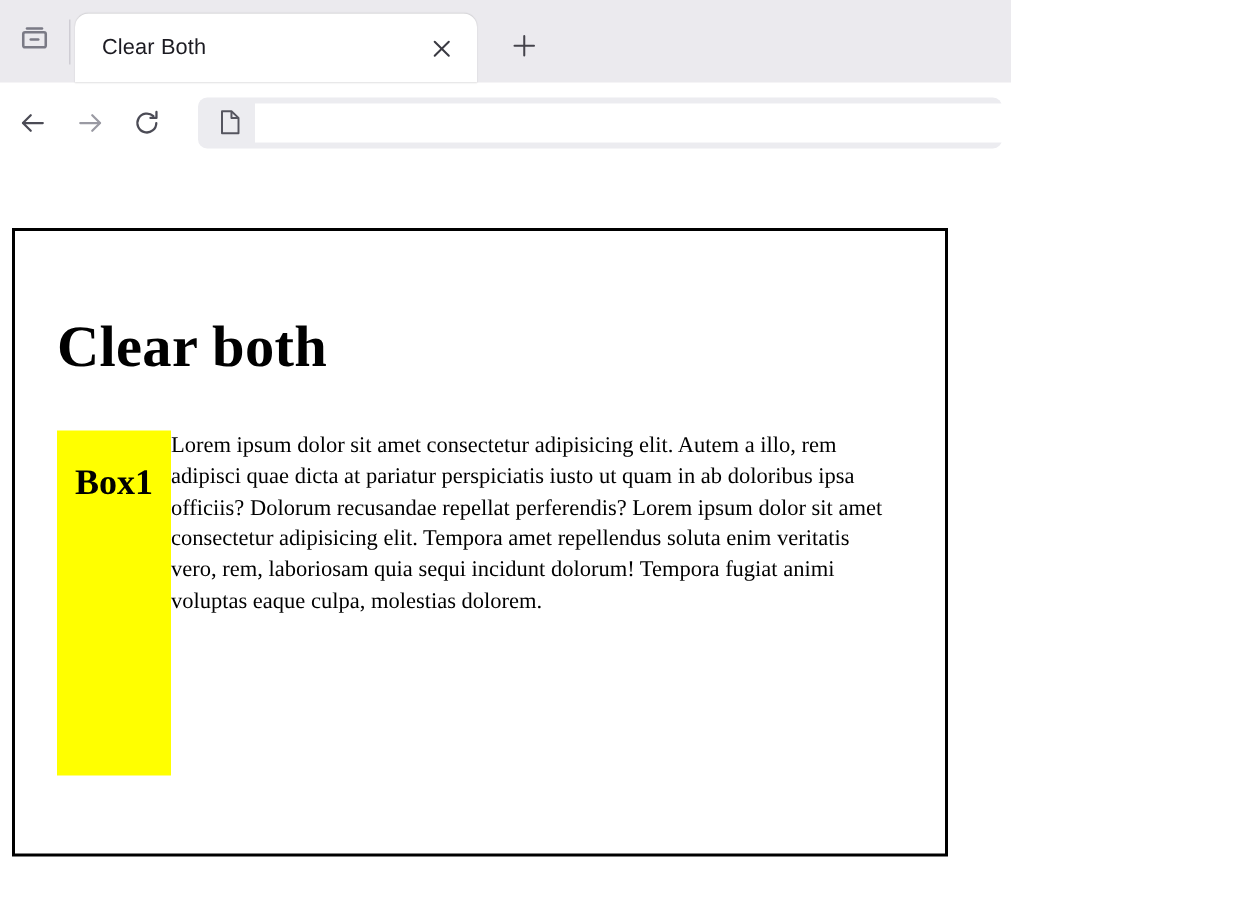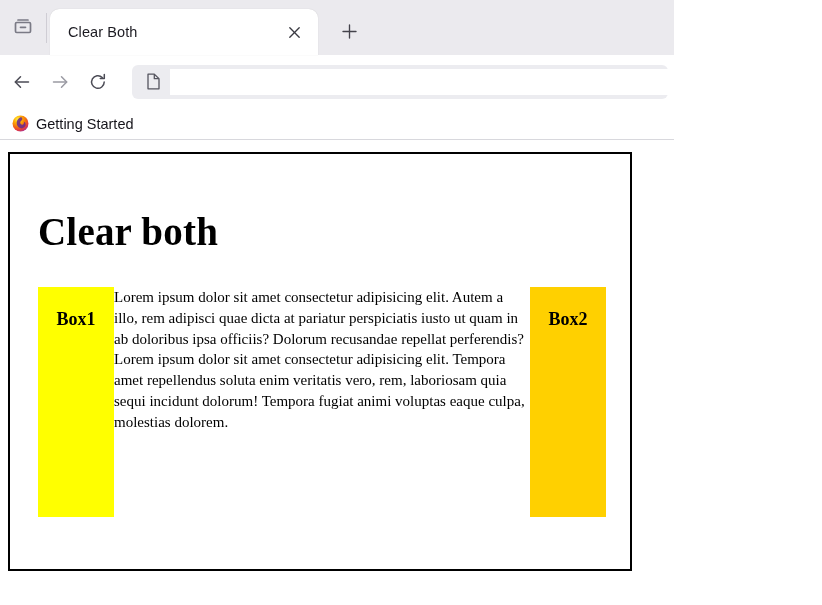--- a/index.html
+++ b/index.html
@@ -183,21 +183,21 @@
     left: 28px;
     top: 133px;
     width: 568px;
   }
 
   .box {
     width: 76px;
     height: 230px;
     font-family: "Liberation Serif", serif;
     font-weight: bold;
-    font-size: 18px;
+    font-size: 24px;
     color: #000000;
     padding-top: 22px;
     text-align: center;
   }
   .box1 { float: left; background: #ffff00; }
   .box2 { float: right; background: #ffd000; }
 
   .lorem {
     font-family: "Liberation Serif", serif;
     font-size: 15px;
@@ -282,51 +282,27 @@
           <svg width="15" height="17" viewBox="0 0 15 17" fill="none" stroke="#55555f" stroke-width="1.3" stroke-linejoin="round">
             <path d="M2 1.2h6.3L13 5.6v10.2H2z"></path>
             <polyline points="8.3,1.2 8.3,5.7 13,5.7"></polyline>
           </svg>
         </span>
         <input class="urlbar-input" type="text" value="" placeholder="" style="">
       </div>
     </div>
   </div>
 
-  <div class="bookmarkbar">
-    <div class="bookmark">
-      <span>
-        <svg class="fx-logo" viewBox="0 0 32 32">
-          <defs>
-            <radialGradient id="fxg" cx="34%" cy="24%" r="82%">
-              <stop offset="0%" stop-color="#fff44f"></stop>
-              <stop offset="28%" stop-color="#ffb302"></stop>
-              <stop offset="58%" stop-color="#f4710b"></stop>
-              <stop offset="82%" stop-color="#e73b3b"></stop>
-              <stop offset="100%" stop-color="#a3329b"></stop>
-            </radialGradient>
-          </defs>
-          <circle cx="16" cy="16" r="15" fill="url(#fxg)"></circle>
-          <path d="M16 4.2c-4.1 2-7 5.6-7.2 10.2-.2 4.6 2.6 8.6 6.4 10.2
-                   4.9 2 9.8-1.3 10.5-5.6.5-3.3-1.3-5.9-3.6-6.6 1 2.3.3
-                   4.4-1.2 5.3-2 1.2-4.6.2-5.2-2-.6-2.2.7-3.9 2.2-5.2
-                   1.7-1.5 2.3-4 .1-6.3z" fill="#6a2a8e" opacity=".88"></path>
-        </svg>
-      </span>
-      <span class="bookmark-label">Getting Started</span>
-    </div>
-  </div>
 
   <div class="viewport">
     <div class="page-box">
 
       <h1 class="page-heading">Clear both</h1>
 
       <div class="content-area">
         <div class="box box1" style="background: rgb(255, 255, 0);">Box1</div>
-        <div class="box box2" style="background: rgb(255, 208, 0);">Box2</div>
         <p class="lorem">Lorem ipsum dolor sit amet consectetur adipisicing elit. Autem a illo, rem adipisci quae dicta at pariatur perspiciatis iusto ut quam in ab doloribus ipsa officiis? Dolorum recusandae repellat perferendis? Lorem ipsum dolor sit amet consectetur adipisicing elit. Tempora amet repellendus soluta enim veritatis vero, rem, laboriosam quia sequi incidunt dolorum! Tempora fugiat animi voluptas eaque culpa, molestias dolorem.</p>
       </div>
 
     </div>
   </div>
 
 </div>
 
 </body></html>

